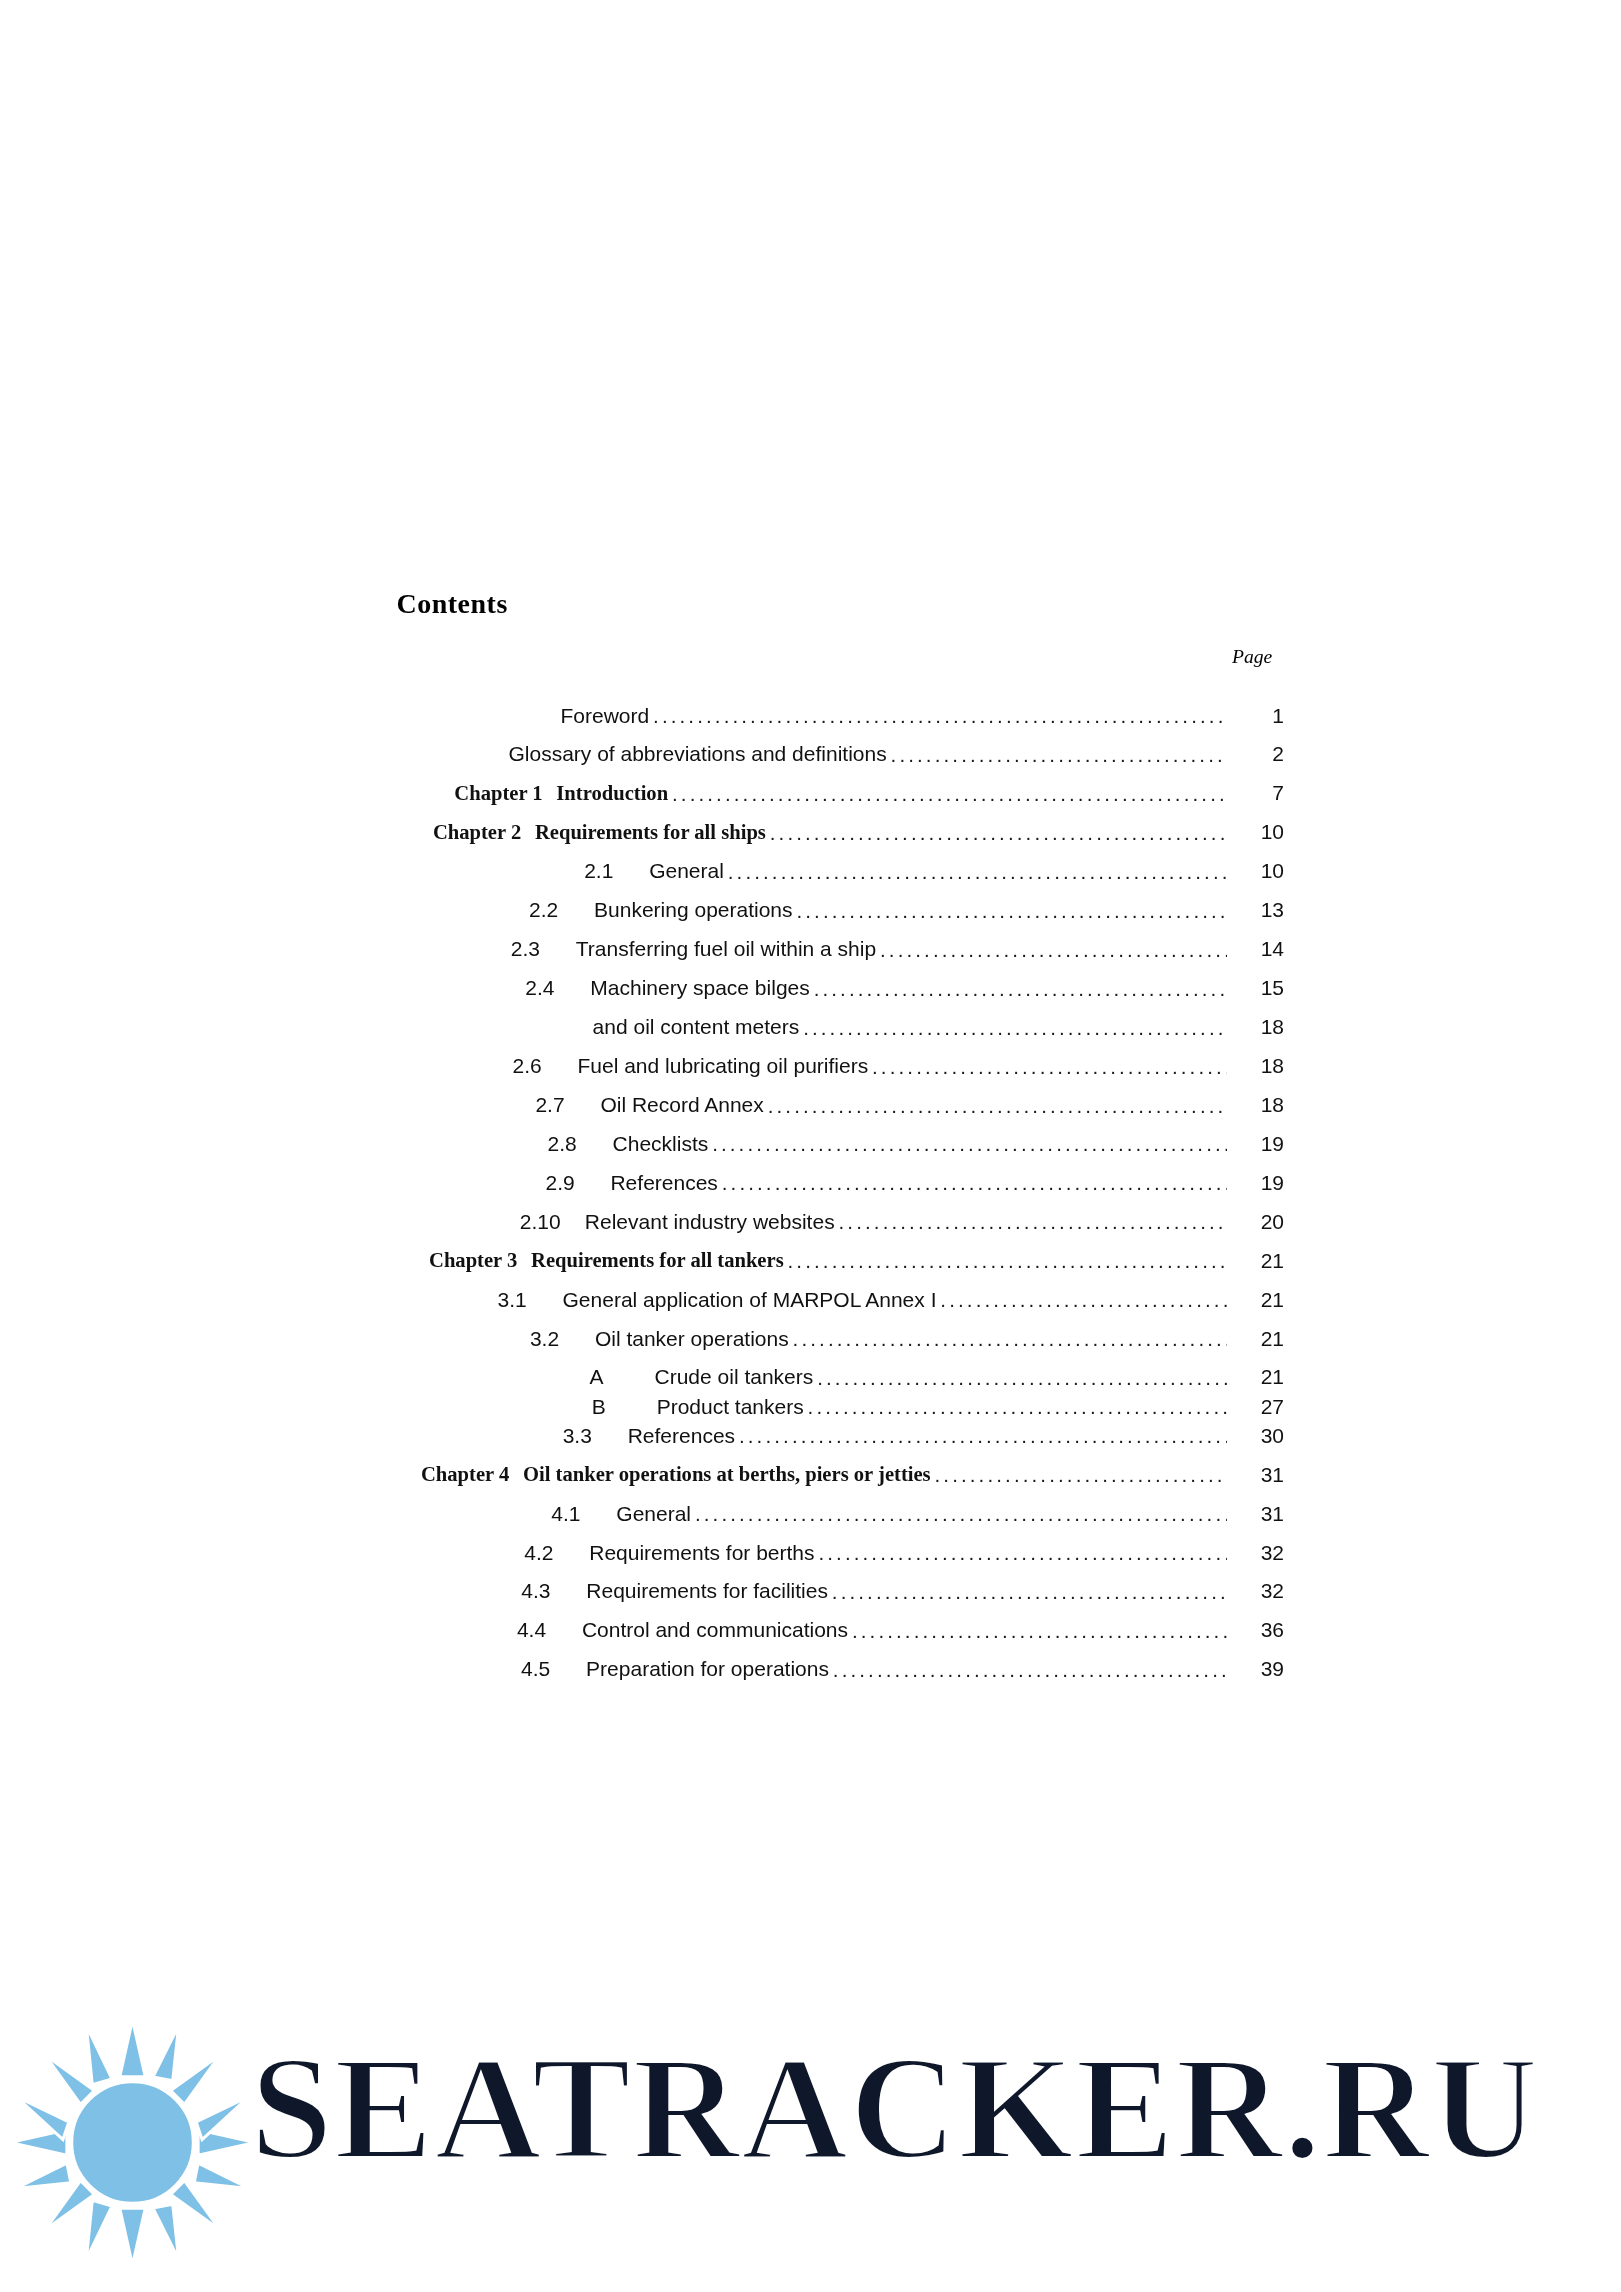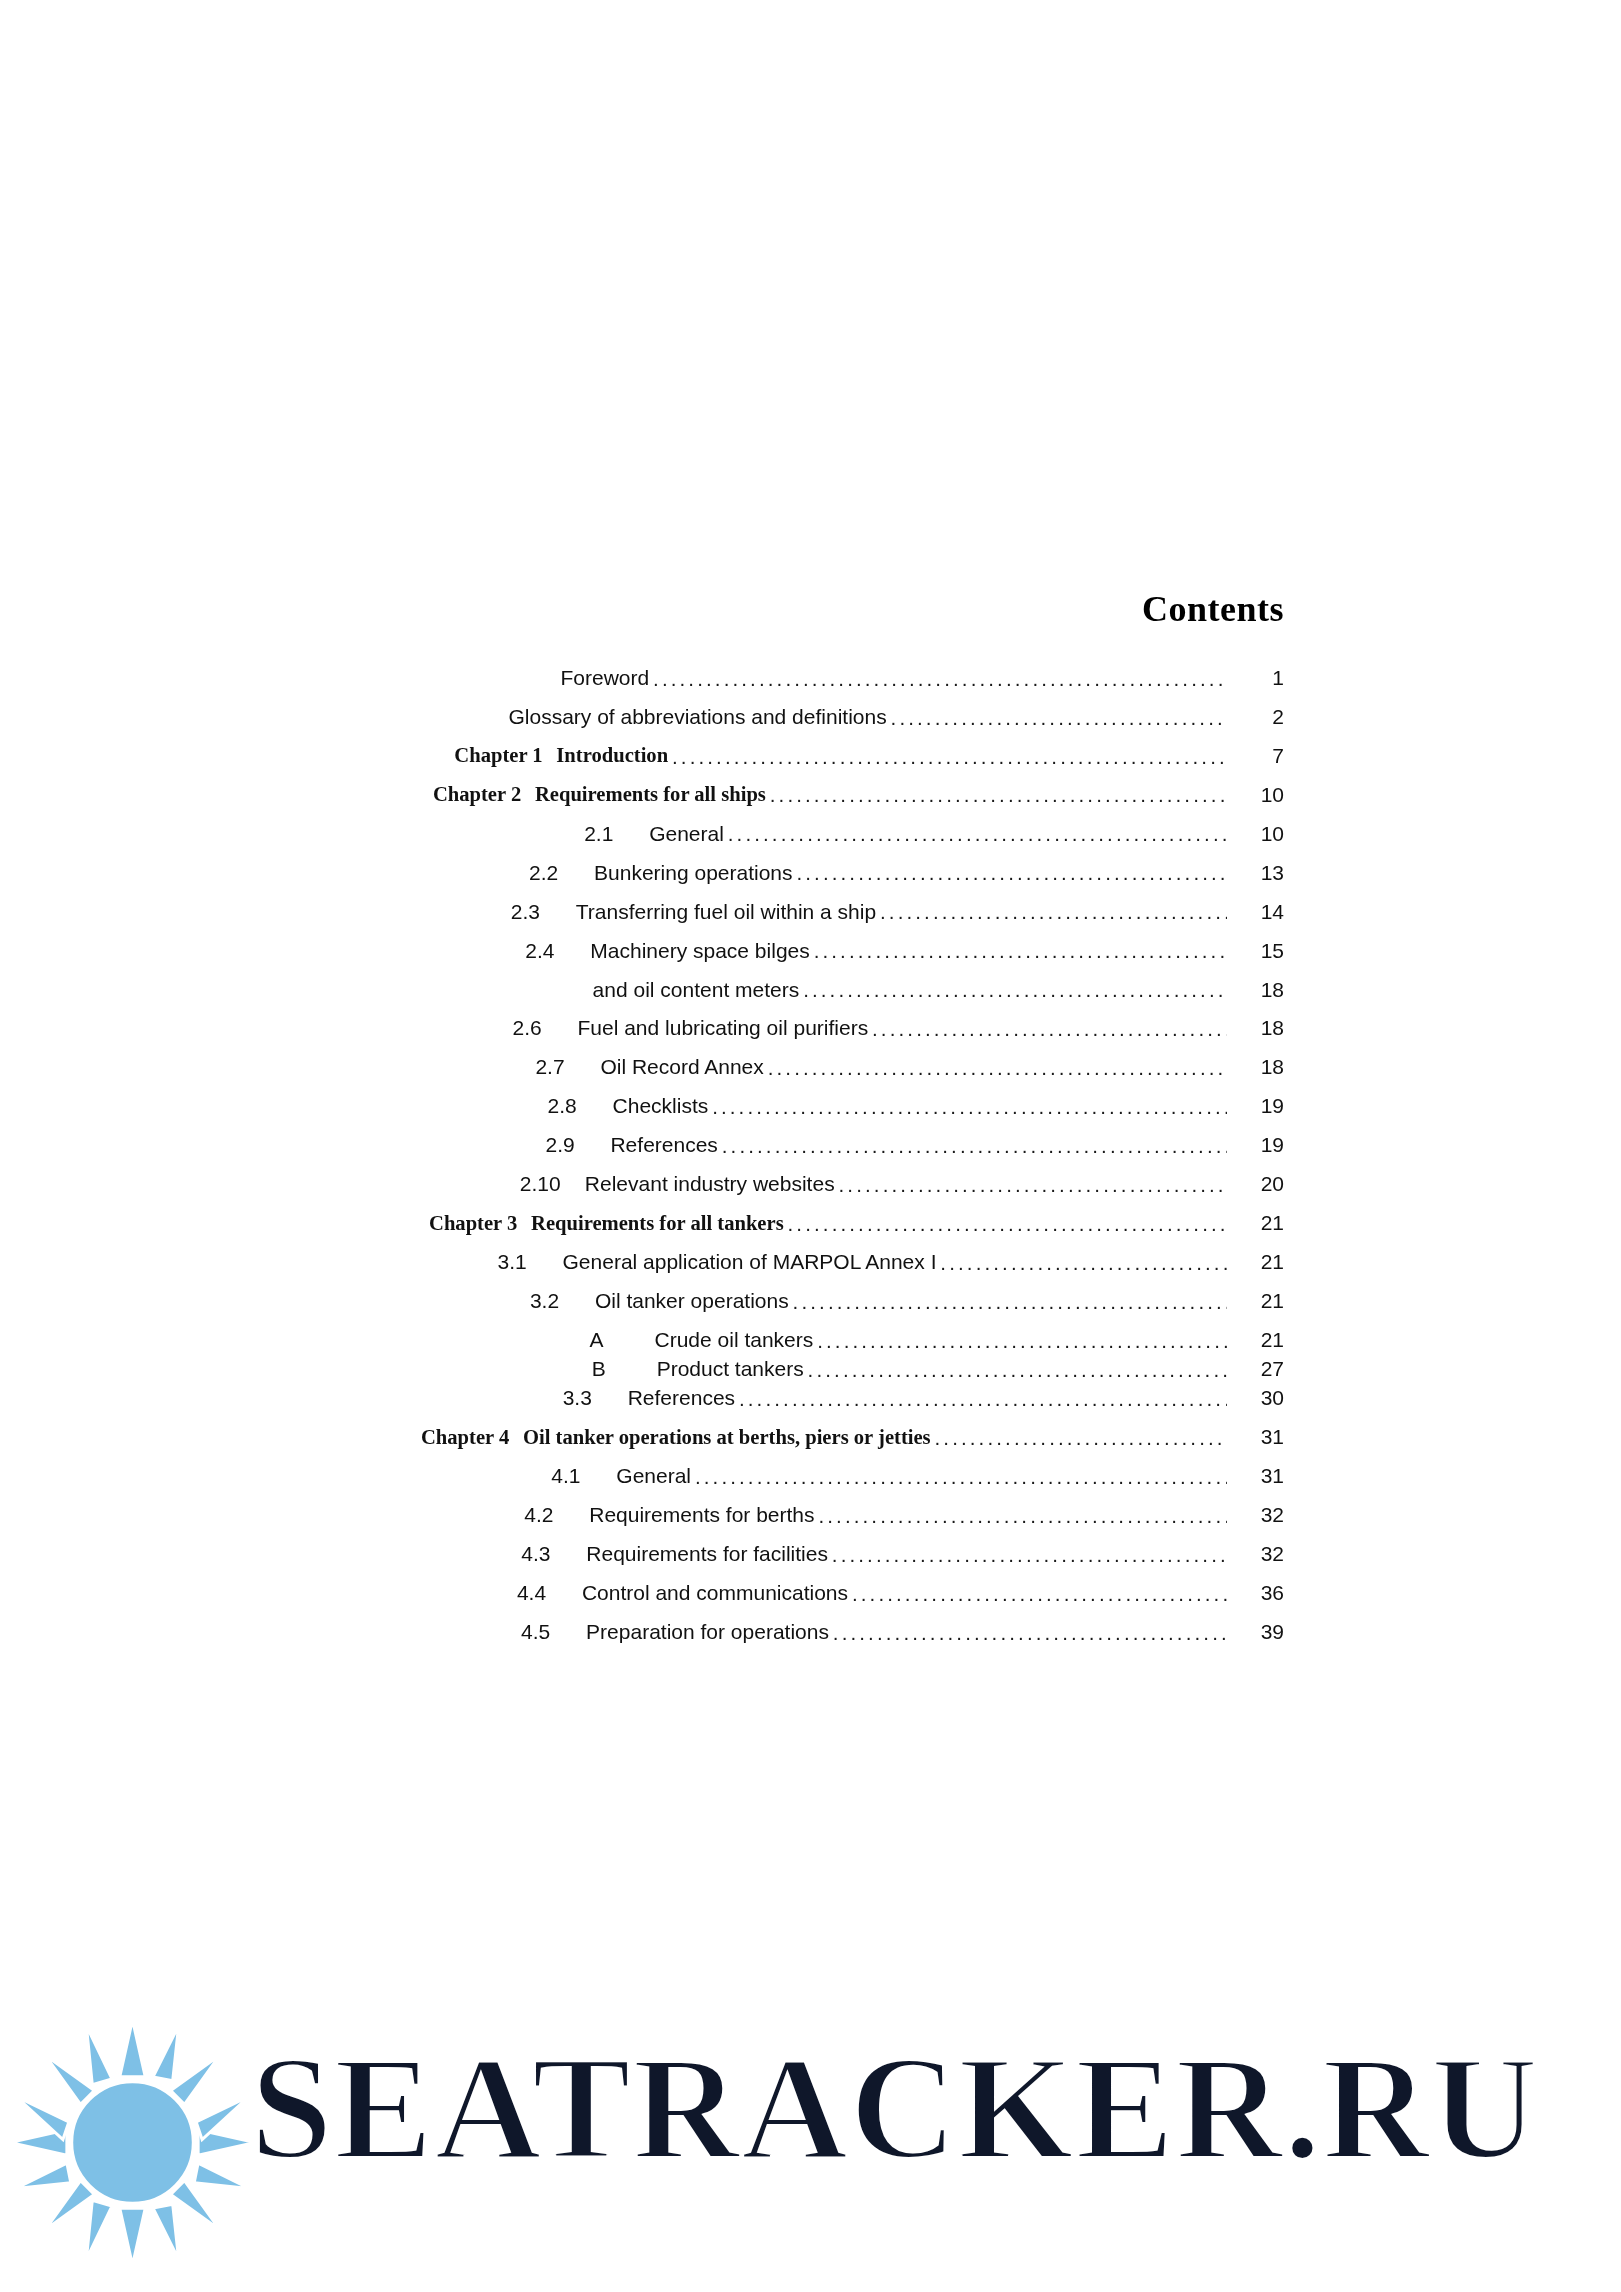--- a/index.html
+++ b/index.html
@@ -29,22 +29,22 @@
   #toc-block {
     position: absolute;
     left: 421px;
     top: 588px;
     width: 863px;
   }
 
   #page-title {
     font-family: "Liberation Serif", serif;
     font-weight: bold;
-    font-size: 36px;
-    text-align: right;
+    font-size: 28px;
+    text-align: left;
     letter-spacing: 0.5px;
     margin: 0 0 0 -24.5px;
   }
 
   #page-col-label {
     font-family: "Liberation Serif", serif;
     font-style: italic;
     font-size: 19.6px;
     text-align: right;
     margin-top: 25.5px;
@@ -147,20 +147,21 @@
 </style>
 </head>
 <body>
 
 <div id="page">
 
   <div id="toc-block">
 
     <div id="page-title">Contents</div>
 
+    <div id="page-col-label">Page</div>
 
     <div id="toc-list">
         <div class="toc-row">
           <span class="r-label" style="width: 174px;"></span>
           <span class="r-text">Foreword</span>
           <span class="r-dots">..........................................................................................</span>
           <span class="r-page">1</span>
         </div>
         <div class="toc-row">
           <span class="r-label" style="width: 174px;"></span>

